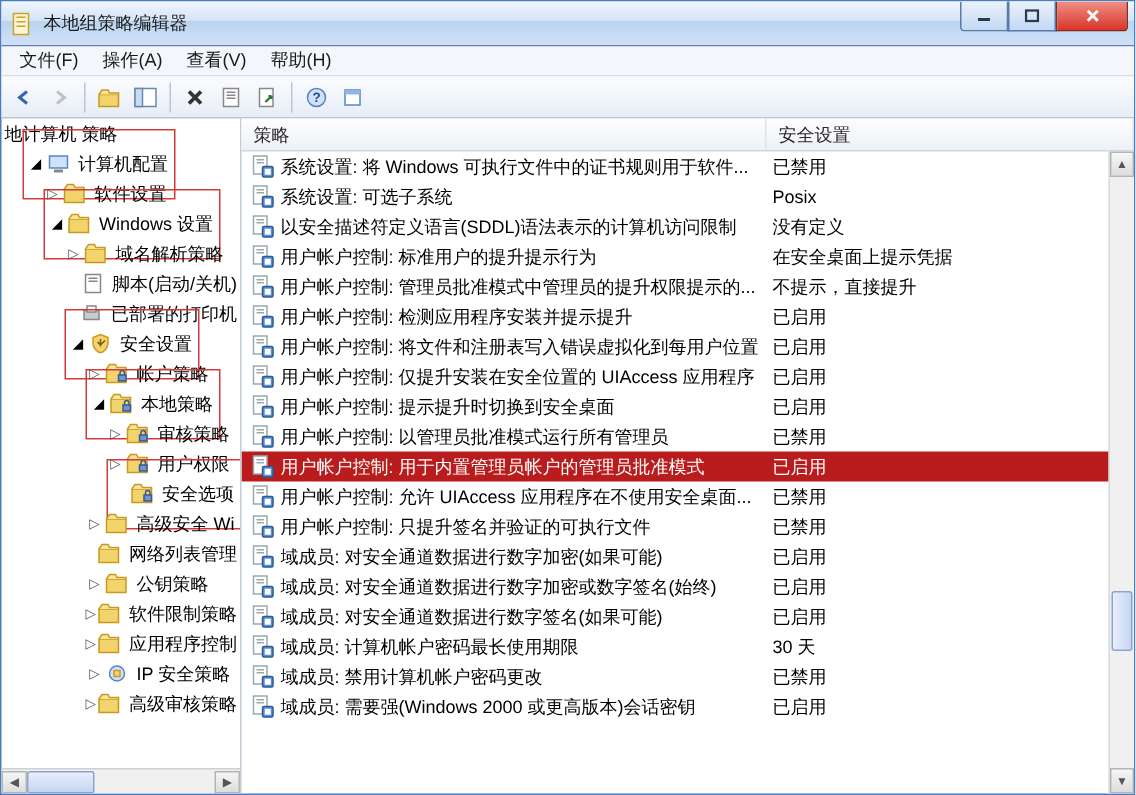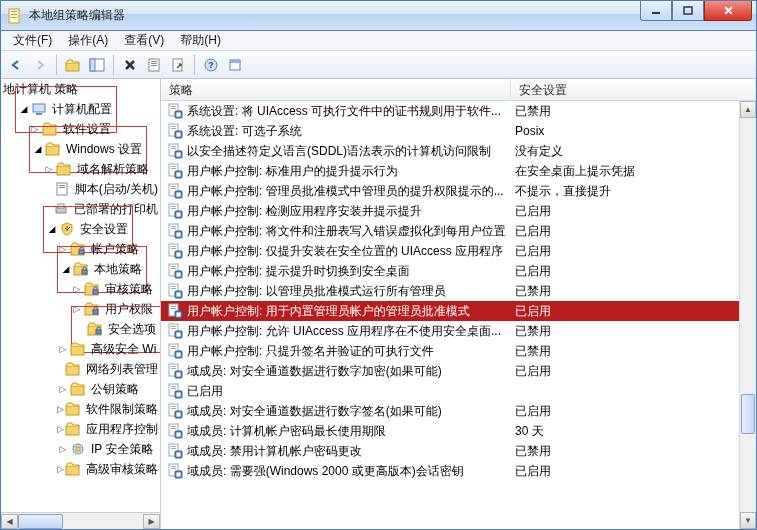--- a/index.html
+++ b/index.html
@@ -347,21 +347,21 @@
       </div>
       <div class="list-body" id="list-body">
           <div class="list-row">
             <span class="ricon"><svg width="16" height="16" viewBox="0 0 16 16">
                 <rect x="2" y="1" width="9" height="12" fill="#fff" stroke="#9aa"></rect>
                 <rect x="4" y="3" width="5" height="1" fill="#9aa"></rect>
                 <rect x="4" y="5" width="5" height="1" fill="#9aa"></rect>
                 <rect x="8" y="8" width="7" height="7" rx="1" fill="#5a8fd6" stroke="#2a5a9a"></rect>
                 <rect x="9.5" y="9.5" width="4" height="4" fill="#fff"></rect>
               </svg></span>
-            <span class="rpolicy">系统设置: 将 UIAccess 可执行文件中的证书规则用于软件...</span>
+            <span class="rpolicy">系统设置: 将 Windows 可执行文件中的证书规则用于软件...</span>
             <span class="rsetting">已禁用</span>
           </div>
           <div class="list-row">
             <span class="ricon"><svg width="16" height="16" viewBox="0 0 16 16">
                 <rect x="2" y="1" width="9" height="12" fill="#fff" stroke="#9aa"></rect>
                 <rect x="4" y="3" width="5" height="1" fill="#9aa"></rect>
                 <rect x="4" y="5" width="5" height="1" fill="#9aa"></rect>
                 <rect x="8" y="8" width="7" height="7" rx="1" fill="#5a8fd6" stroke="#2a5a9a"></rect>
                 <rect x="9.5" y="9.5" width="4" height="4" fill="#fff"></rect>
               </svg></span>
@@ -501,20 +501,21 @@
             <span class="rsetting">已启用</span>
           </div>
           <div class="list-row">
             <span class="ricon"><svg width="16" height="16" viewBox="0 0 16 16">
                 <rect x="2" y="1" width="9" height="12" fill="#fff" stroke="#9aa"></rect>
                 <rect x="4" y="3" width="5" height="1" fill="#9aa"></rect>
                 <rect x="4" y="5" width="5" height="1" fill="#9aa"></rect>
                 <rect x="8" y="8" width="7" height="7" rx="1" fill="#5a8fd6" stroke="#2a5a9a"></rect>
                 <rect x="9.5" y="9.5" width="4" height="4" fill="#fff"></rect>
               </svg></span>
+            <span class="rpolicy">域成员: 对安全通道数据进行数字加密或数字签名(始终)</span>
             <span class="rsetting">已启用</span>
           </div>
           <div class="list-row">
             <span class="ricon"><svg width="16" height="16" viewBox="0 0 16 16">
                 <rect x="2" y="1" width="9" height="12" fill="#fff" stroke="#9aa"></rect>
                 <rect x="4" y="3" width="5" height="1" fill="#9aa"></rect>
                 <rect x="4" y="5" width="5" height="1" fill="#9aa"></rect>
                 <rect x="8" y="8" width="7" height="7" rx="1" fill="#5a8fd6" stroke="#2a5a9a"></rect>
                 <rect x="9.5" y="9.5" width="4" height="4" fill="#fff"></rect>
               </svg></span>

